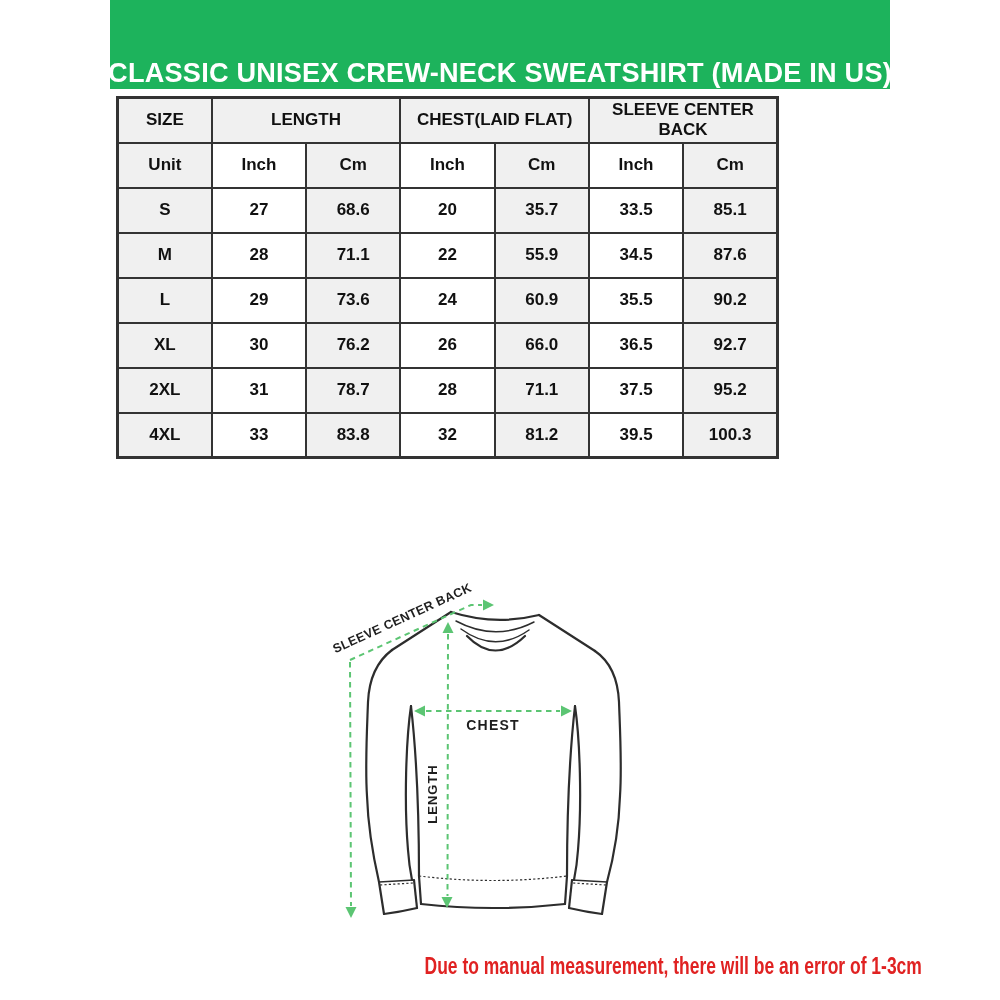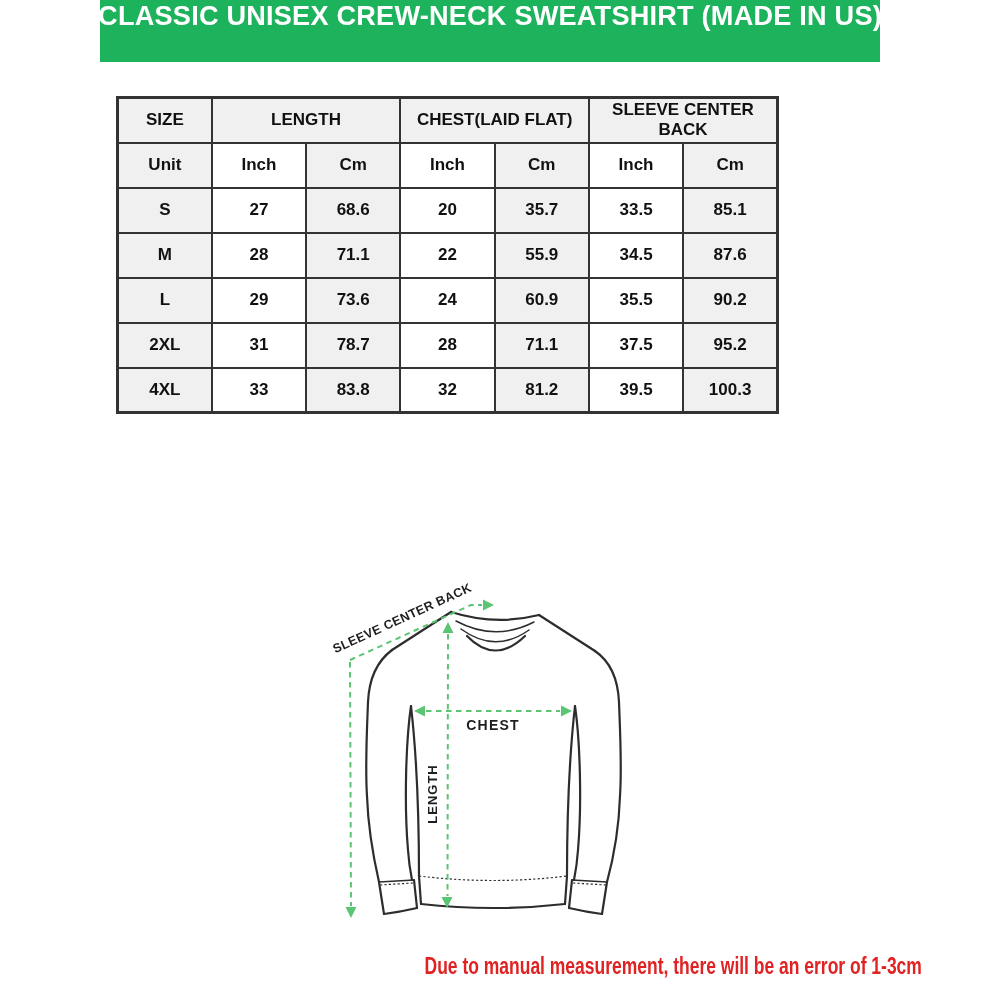--- a/index.html
+++ b/index.html
@@ -6,24 +6,24 @@
   html, body { width: 1000px; height: 1000px; background: #ffffff; overflow: hidden; }
   body {
     position: relative;
     font-family: "Liberation Sans", sans-serif;
     color: #111;
   }
 
   
   .banner {
     position: absolute;
-    left: 100px; top: 0;
-    width: 780px; height: 62px;
+    left: 110px; top: 0;
+    width: 780px; height: 89px;
     background: var(--banner-green, #1db35c);
-    display: flex; align-items: flex-start; justify-content: center;
+    display: flex; align-items: flex-end; justify-content: center;
   }
   .banner h1 {
     color: var(--banner-text, #ffffff);
     font-size: 28px;
     font-weight: bold;
     letter-spacing: 0.2px;
     white-space: nowrap;
     transform: scaleX(0.97);
   }
 
@@ -130,20 +130,29 @@
   <tr class="body-row">
     <td>L</td>
     <td>29</td>
     <td>73.6</td>
     <td>24</td>
     <td>60.9</td>
     <td>35.5</td>
     <td>90.2</td>
   </tr>
   <tr class="body-row">
+    <td>XL</td>
+    <td>30</td>
+    <td>76.2</td>
+    <td>26</td>
+    <td>66.0</td>
+    <td>36.5</td>
+    <td>92.7</td>
+  </tr>
+  <tr class="body-row">
     <td>2XL</td>
     <td>31</td>
     <td>78.7</td>
     <td>28</td>
     <td>71.1</td>
     <td>37.5</td>
     <td>95.2</td>
   </tr>
   <tr class="body-row">
     <td>4XL</td>

